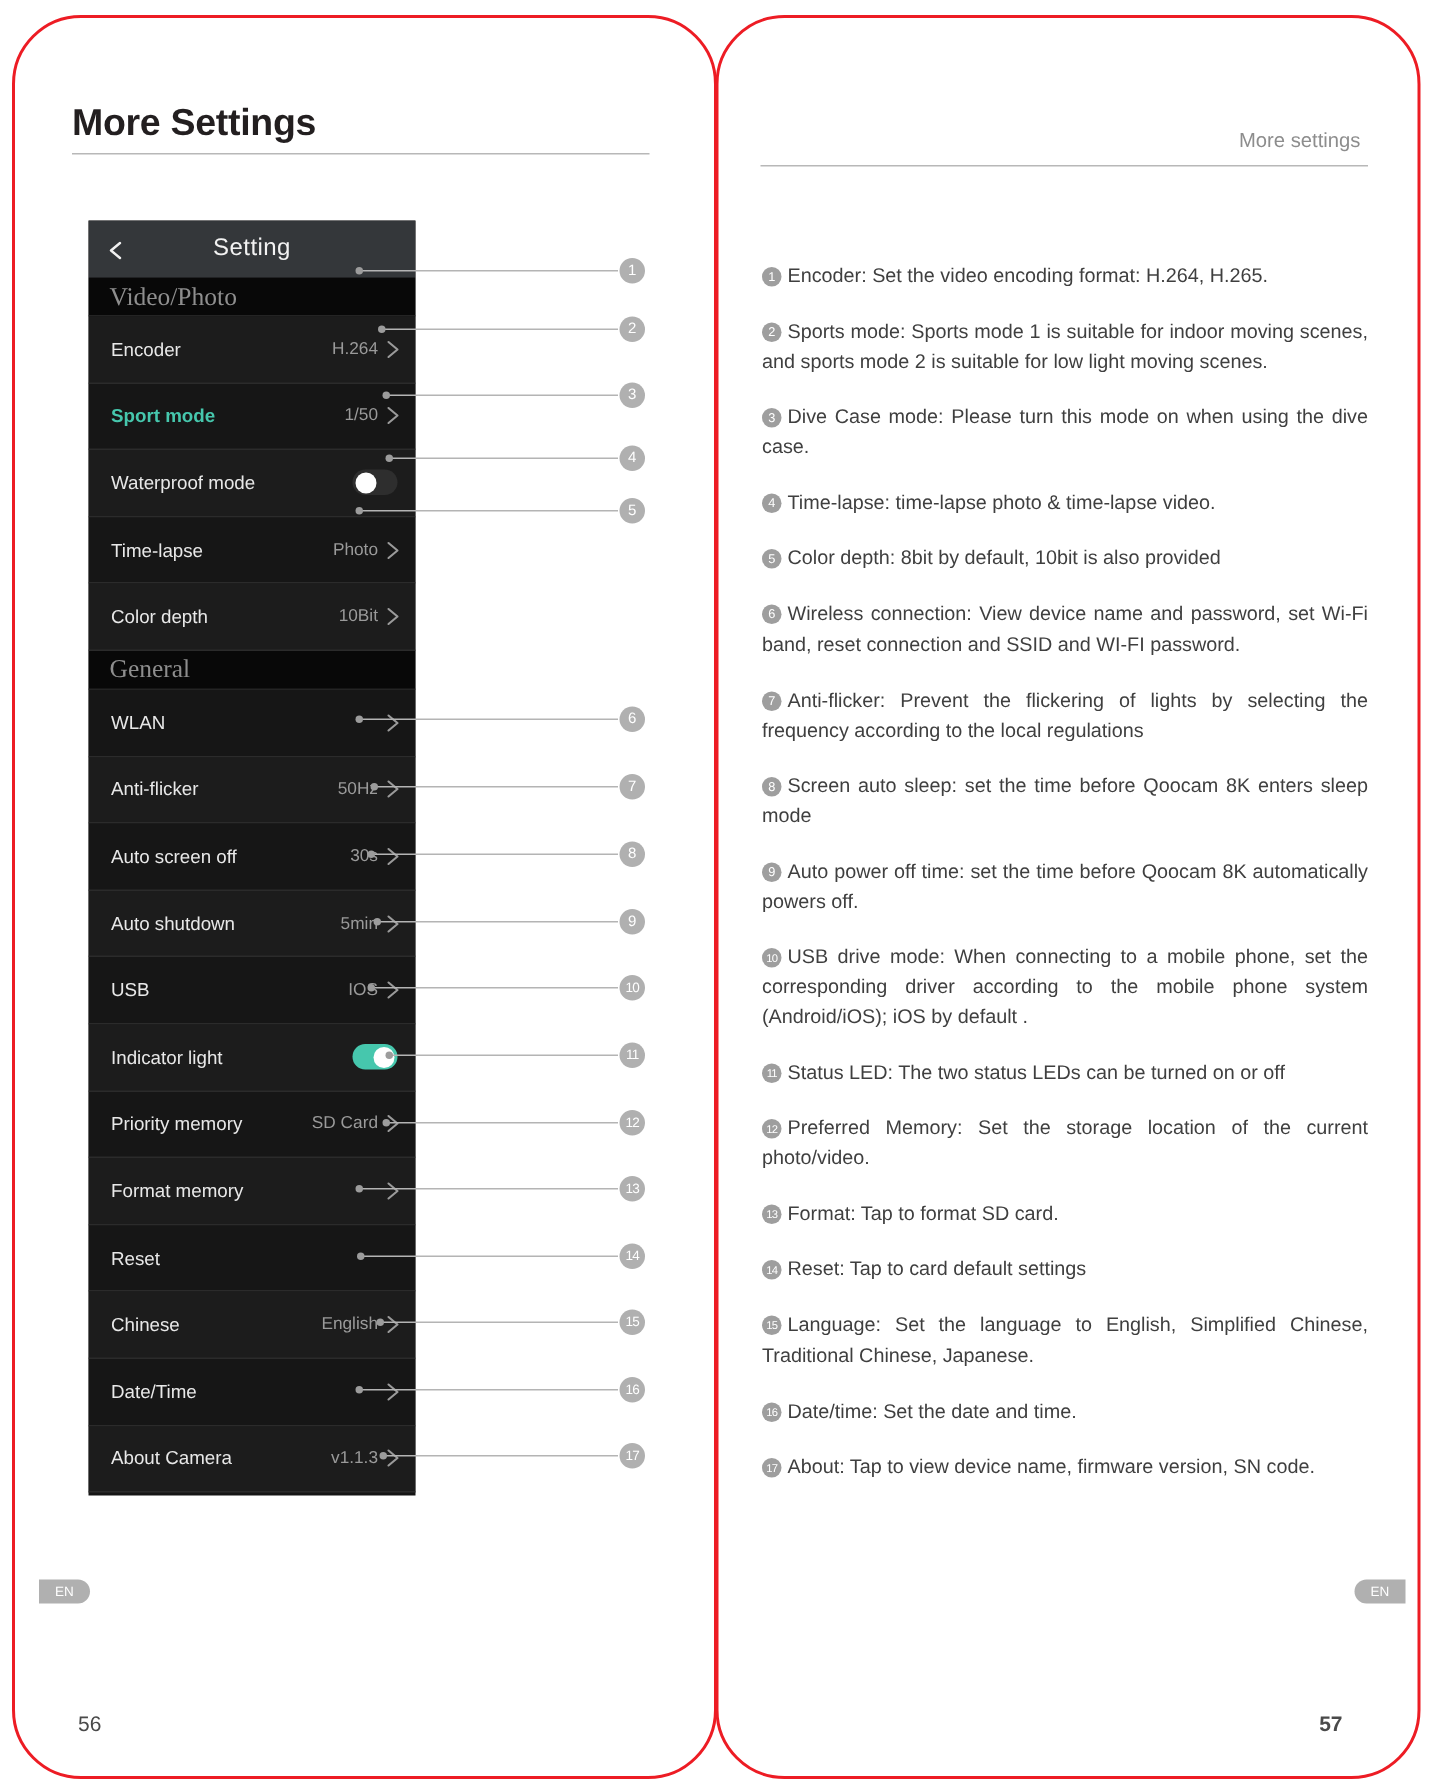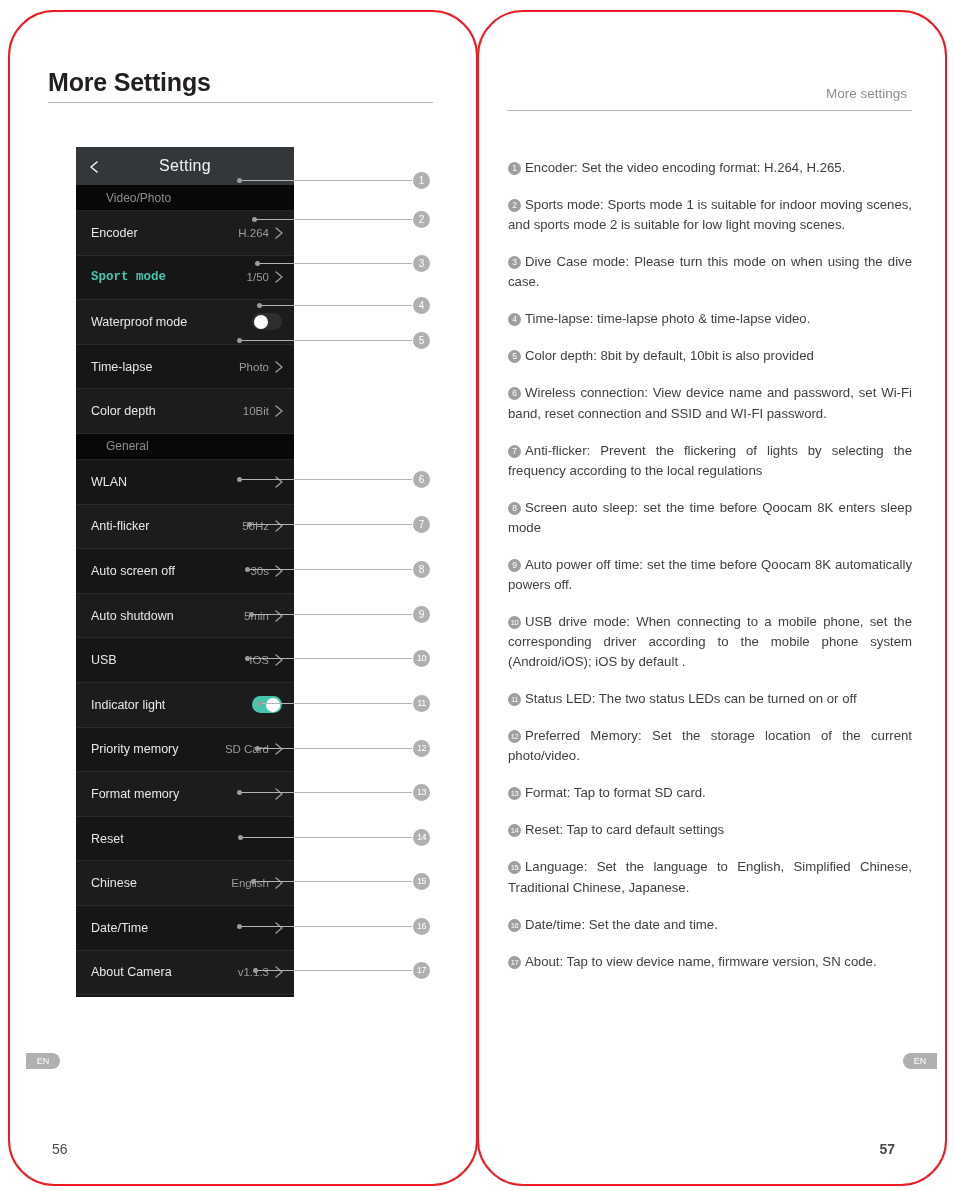--- a/index.html
+++ b/index.html
@@ -42,53 +42,54 @@
     position: absolute; right: 40px; top: 76px;
     font-size: 13.5px; color: #8d8d8d;
   }
   .rp-rule {
     position: absolute; left: 30px; top: 100px; width: 405px;
     height: 1px; background: #b8b8b8;
   }
 
   
   .ui-panel {
-    position: absolute; left: 68px; top: 137px;
+    position: absolute; left: 51px; top: 137px;
     width: 218px; height: 850px;
     background: #151515;
     overflow: hidden;
   }
   .ui-header {
     position: relative; height: 38px; background: #34373a;
     display: flex; align-items: center; justify-content: center;
   }
   .ui-header .back {
     position: absolute; left: 12px; top: 50%; transform: translateY(-50%);
     width: 12px; height: 12px;
   }
   .ui-header .back svg { display:block; }
   .ui-header .ttl {
     font-size: 16px; color: #f2f2f2; font-weight: 400; letter-spacing: .3px;
   }
 
   .sec-head {
     height: 26px; background: #080808;
-    display: flex; align-items: center; padding-left: 30px;
-    font-size: 12px; color: #8e8e8e;
+    display: flex; align-items: center; padding-left: 14px;
+    font-size: 17px; color: #8e8e8e;
     border-bottom: 1px solid #242424;
+    font-family: Liberation Serif, serif;
   }
   .row {
     height: 44.6px; background: #1c1c1c;
     display: flex; align-items: center; padding: 0 10px 0 15px;
     border-bottom: 1px solid #2b2b2b;
     position: relative;
   }
   .row.alt { background: #161616; }
   .row .label { font-size: 12.5px; color: #e8e8e8; flex: 1; }
-  .row .label.accent { color: #46c7ad; font-weight: bold; font-family: Liberation Mono, monospace; }
+  .row .label.accent { color: #46c7ad; font-weight: bold; }
   .row .value { font-size: 11.5px; color: #9a9a9a; margin-right: 5px; white-space: nowrap; }
   .row .chev { width: 10px; height: 14px; flex: 0 0 auto; }
   .row .chev svg { display: block; }
 
   .toggle {
     width: 30px; height: 17px; border-radius: 9px; position: relative;
     flex: 0 0 auto; margin-right: 2px;
   }
   .toggle.off { background: #2e2e2e; }
   .toggle.on  { background: #46c7ad; }
@@ -116,21 +117,21 @@
     font-family: "Liberation Sans", sans-serif;
   }
   .cnum.two { font-size: 9px; letter-spacing: -0.5px; }
 
   
   .rp-body {
     position: absolute; left: 31px; top: 148px; width: 404px;
   }
   .para {
     font-size: 13.2px; line-height: 1.52; color: #3f3f3f;
-    margin-bottom: 17px; text-align: justify;
+    margin-bottom: 17px; text-align: justify; margin-top: 16px;
   }
   .para .bullet {
     display: inline-block; width: 13px; height: 13px; border-radius: 50%;
     background: #9e9e9e; color: #ffffff;
     font-size: 8.5px; line-height: 13px; text-align: center;
     margin-right: 4px; vertical-align: 1px;
   }
   .para .bullet.two { font-size: 7.5px; letter-spacing: -0.5px; }
 
   

